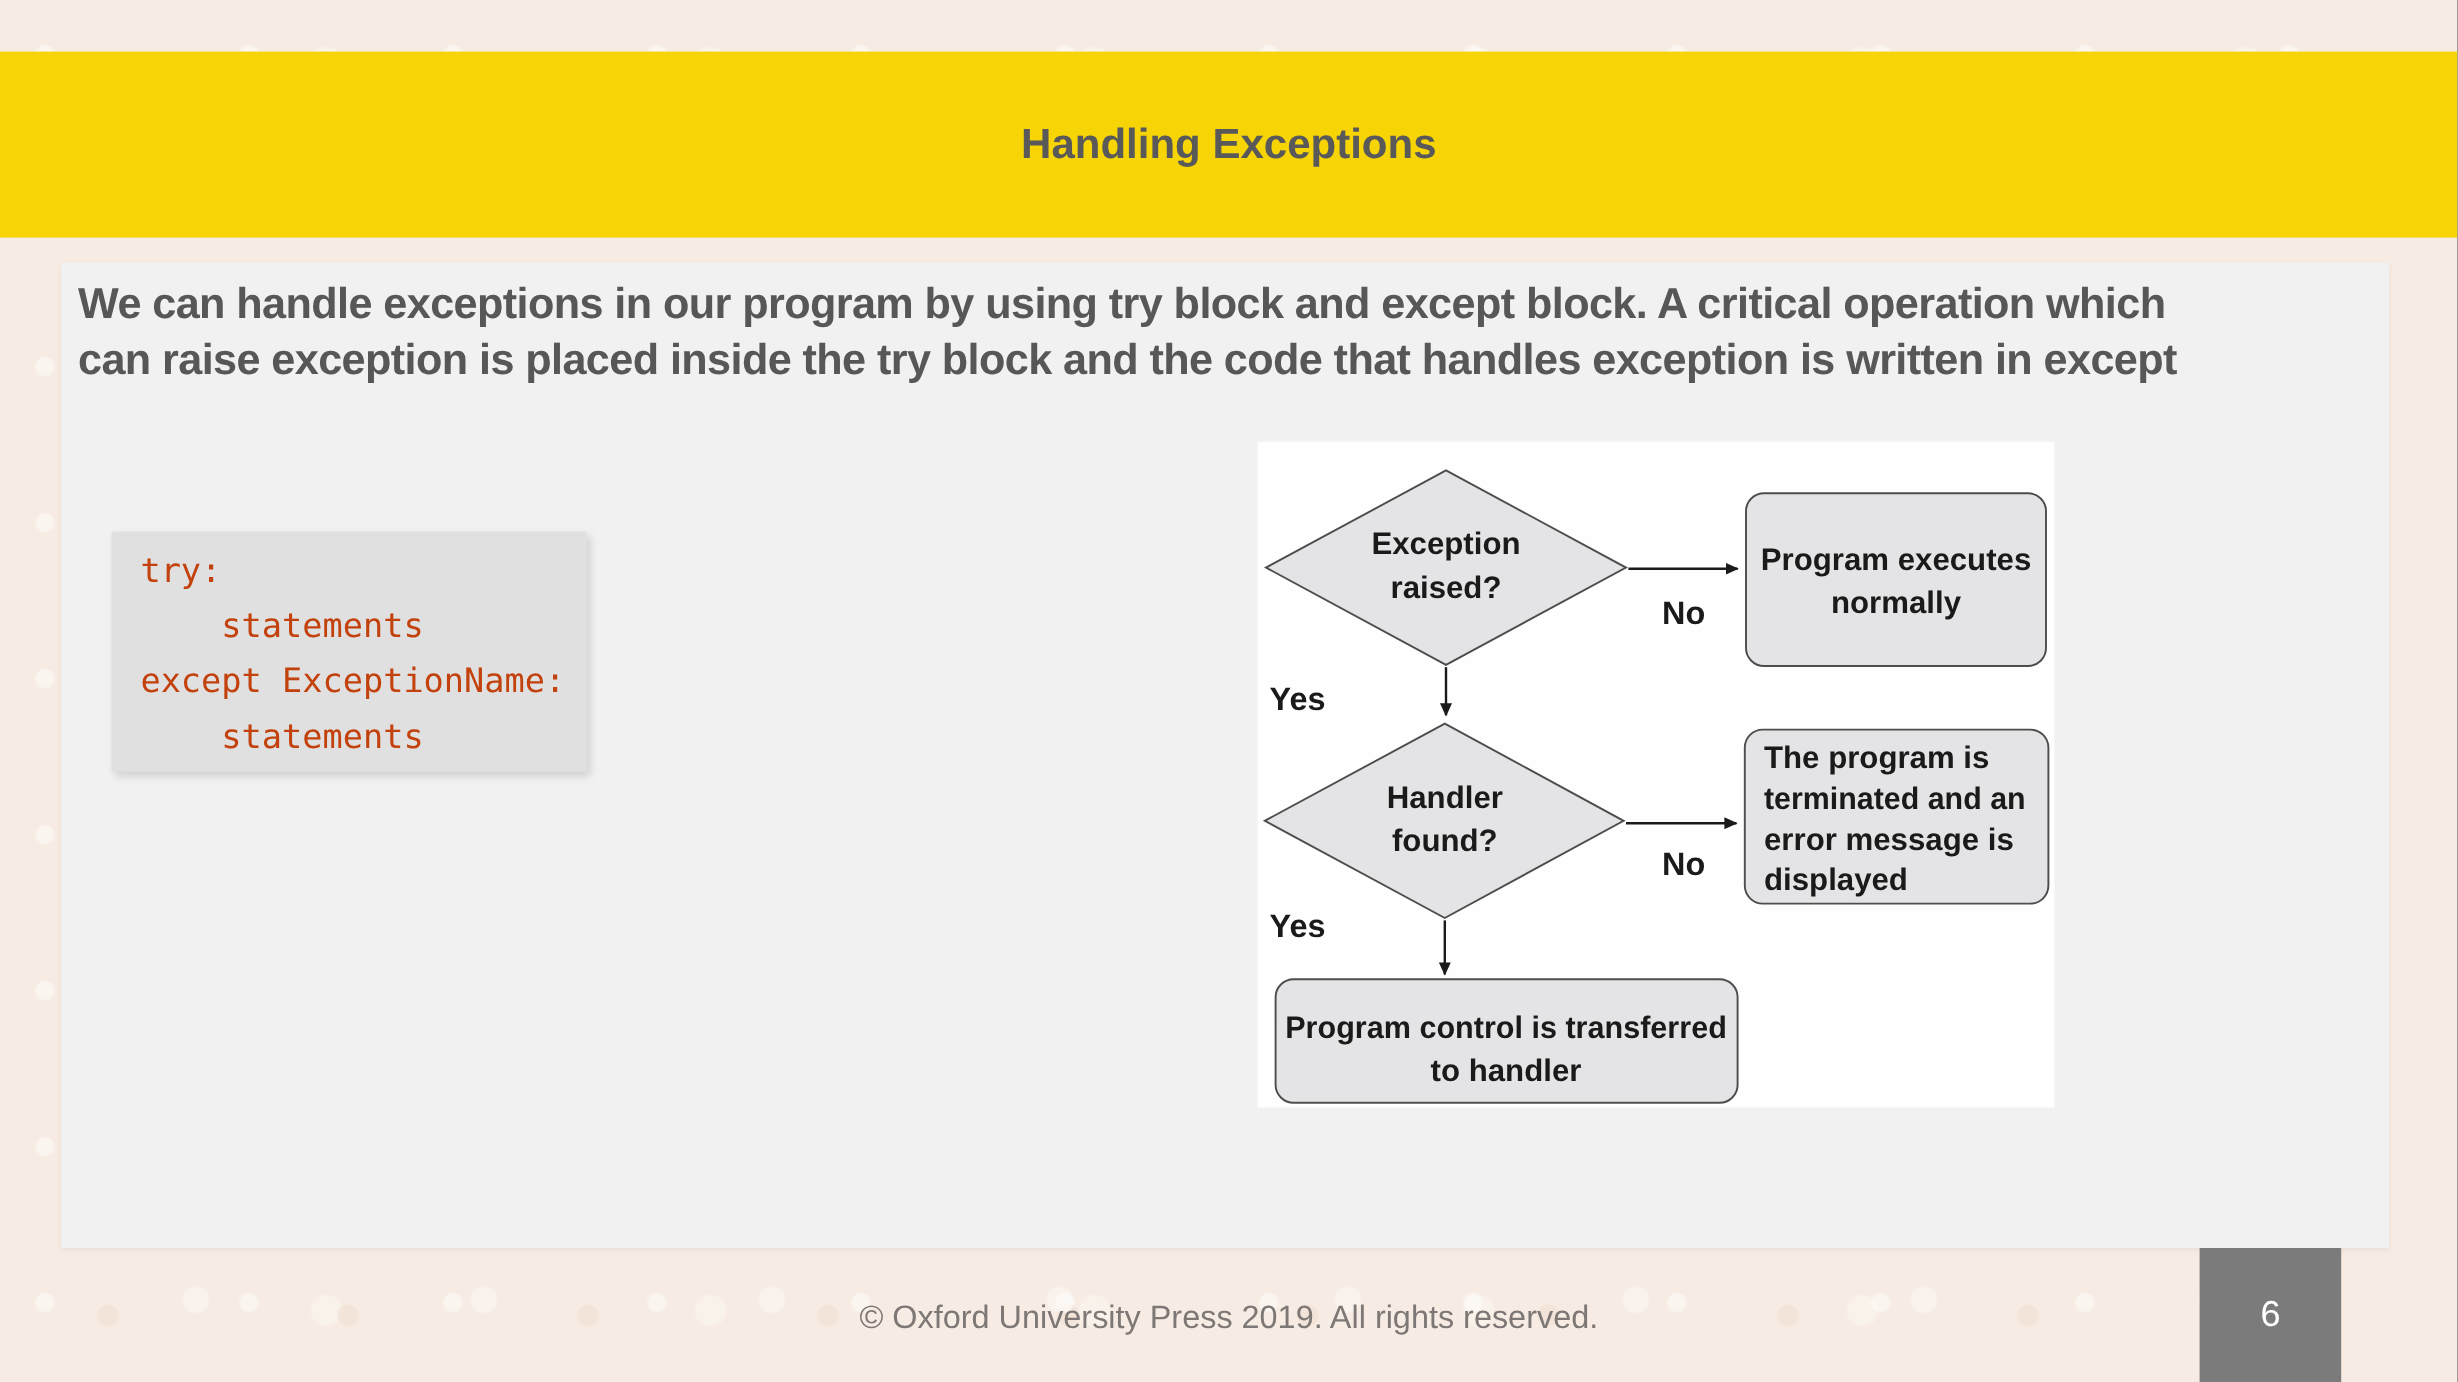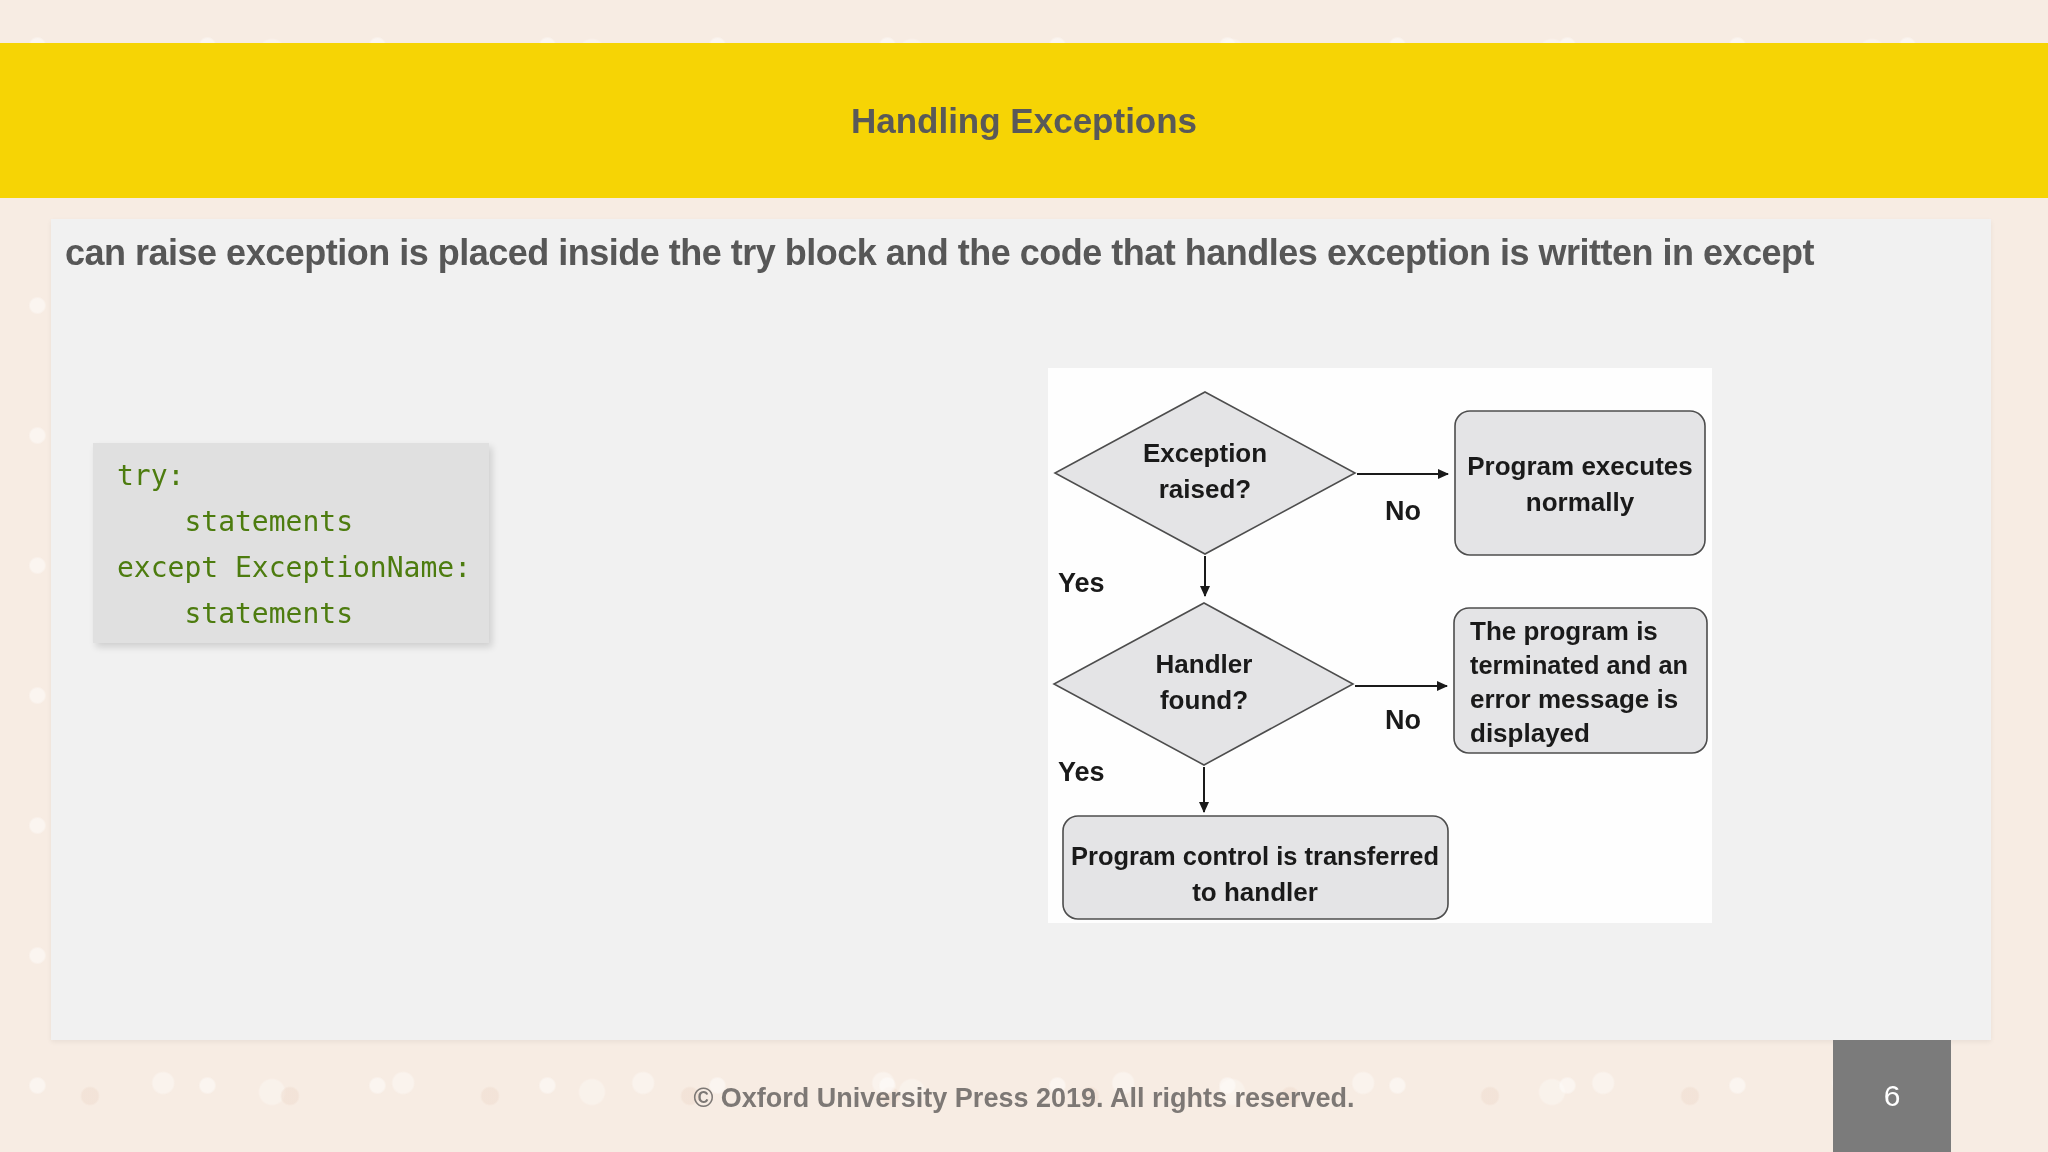--- a/index.html
+++ b/index.html
@@ -28,55 +28,56 @@
   .body-text{
     position:absolute;left:14px;top:10px;color:#575757;
     font-size:36px;font-weight:bold;line-height:47px;letter-spacing:-0.5px;
   }
   .body-text .bline{white-space:nowrap;}
   .code-block{
     position:absolute;left:42px;top:224px;width:396px;height:200px;
     background:#e0e0e0;box-sizing:border-box;padding:10px 0 0 24px;
     box-shadow:3px 4px 7px rgba(0,0,0,0.14);
     font-family:"DejaVu Sans Mono", monospace;
-    font-size:28px;line-height:46px;color:#4d7c0f;
+    font-size:28px;line-height:46px;color:#c2410c;
   }
   .code-block .cline{white-space:pre;}
   .diagram{
     position:absolute;left:997px;top:149px;width:664px;height:555px;
     background:#fefefe;
     font-weight:bold;
   }
   .diagram svg{display:block;}
   .fc-shape{fill:#e4e4e6;stroke:#4d4d4d;stroke-width:1.6;}
   .fc-text{font-family:"Liberation Sans", sans-serif;font-size:26px;fill:#1a1a1a;}
   .fc-label{font-family:"Liberation Sans", sans-serif;font-size:27px;fill:#1a1a1a;}
   .fc-arrow{stroke:#1a1a1a;stroke-width:2;fill:none;}
   .footer-text{
     position:absolute;left:0;top:1083px;width:2048px;text-align:center;
-    font-size:27px;color:#7d7875;font-weight:bold;
+    font-size:27px;color:#7d7875;
   }
   .page-box{
     position:absolute;left:1833px;top:1040px;width:118px;height:112px;
     background:#7b7b7b;display:flex;align-items:center;justify-content:center;
     color:#ffffff;font-size:30px;
   }
 </style>
 </head>
 <body>
 
 <div class="slide">
 
   <div class="banner">
     <h1>Handling Exceptions</h1>
   </div>
 
   <div class="panel">
 
     <div class="body-text">
+      <div class="bline">We can handle exceptions in our program by using try block and except block. A critical operation which</div>
       <div class="bline">can raise exception is placed inside the try block and the code that handles exception is written in except</div>
     </div>
 
     <div class="code-block">
       <div class="cline">try:</div>
       <div class="cline">    statements</div>
       <div class="cline">except ExceptionName:</div>
       <div class="cline">    statements</div>
     </div>
 

